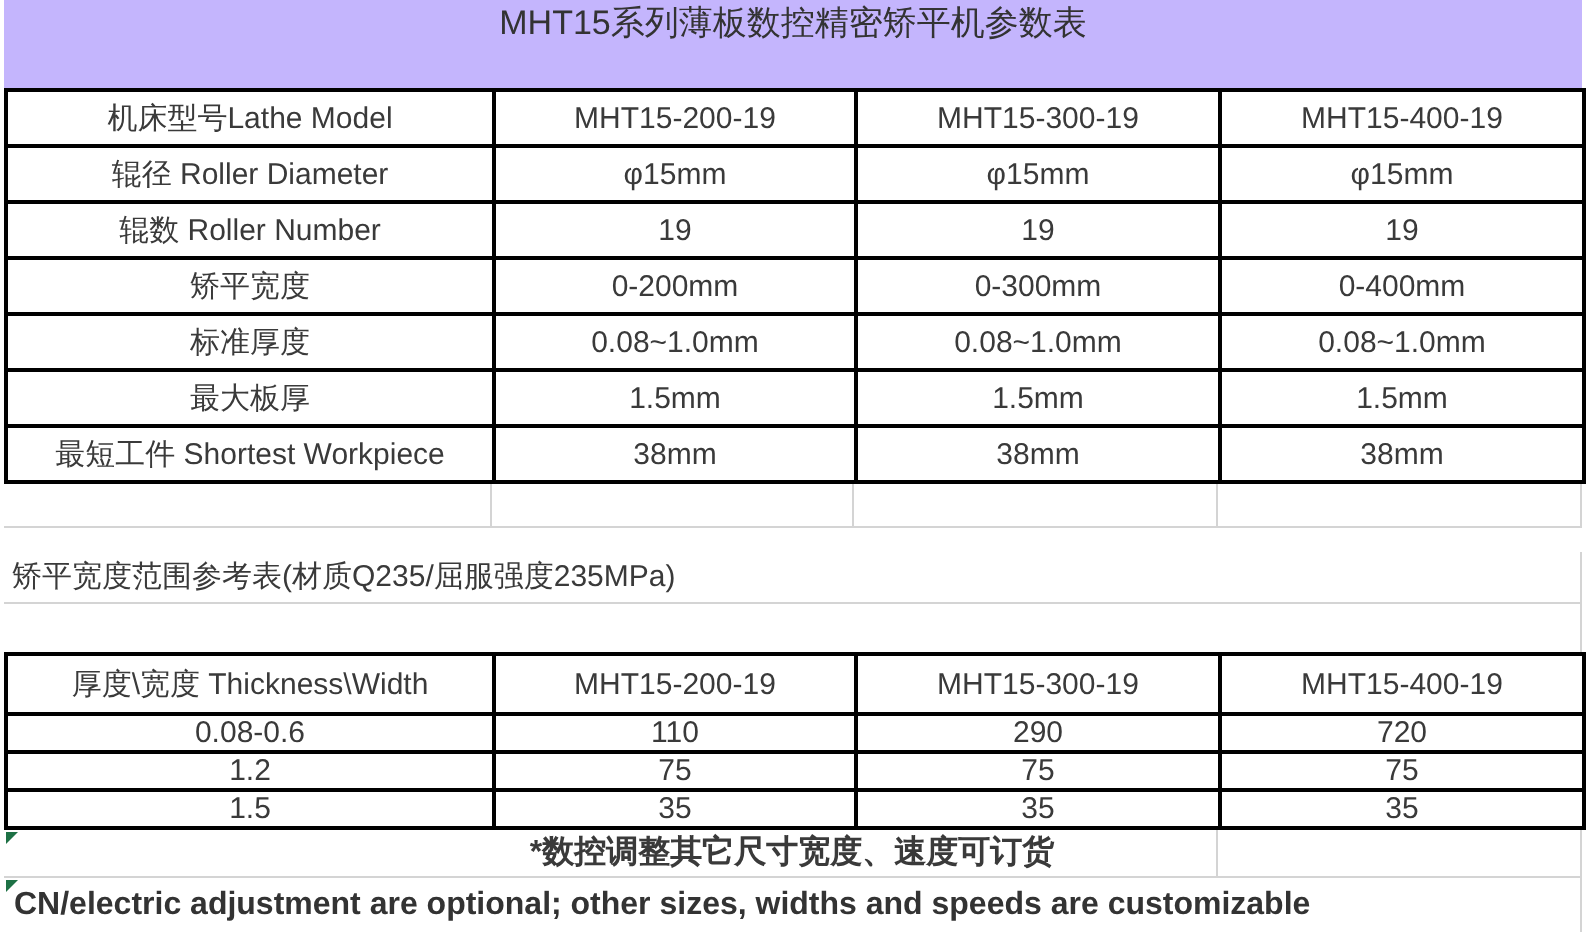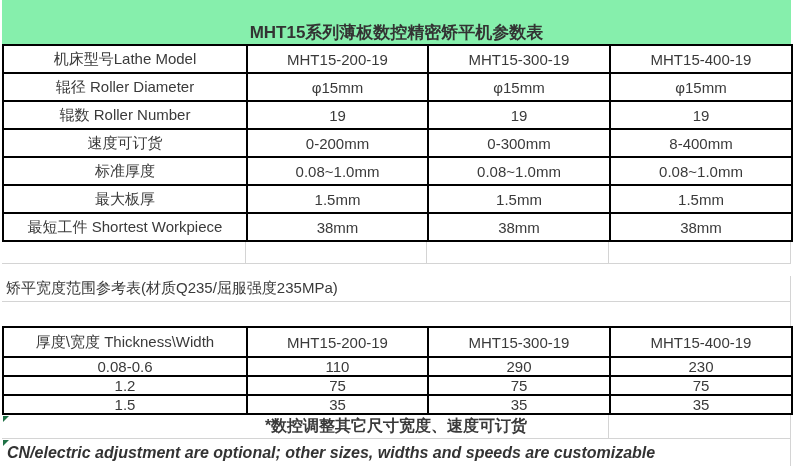--- a/index.html
+++ b/index.html
@@ -5,23 +5,23 @@
   * { box-sizing: border-box; }
   html,body { margin:0; padding:0; }
   body {
     width:795px; height:474px; background:#ffffff;
     font-family:"Liberation Sans","DejaVu Sans",sans-serif;
     color:#3a3a3a; overflow:hidden;
   }
   .sheet { position:relative; width:789px; margin-left:2px; }
 
   .titlebar {
-    height:44px; background:#86efac;
-    display:flex; align-items:flex-end; justify-content:center;
-    font-weight:bold; font-size:17px; color:#333333;
+    height:44px; background:#c4b5fd;
+    display:flex; align-items:flex-start; justify-content:center;
+    font-weight:normal; font-size:17px; color:#333333;
   }
 
   table { border-collapse:collapse; table-layout:fixed; width:789px; }
   td {
     border:2px solid #000000; text-align:center; vertical-align:middle;
     padding:0 2px; font-size:15px; white-space:nowrap; overflow:hidden;
   }
   .t1 td { height:28px; }
   .t2 td { height:17px; }
   .t2 tr.hdr td { height:30px; }
@@ -43,21 +43,21 @@
   }
   .fnote1 .vline { position:absolute; left:606px; top:0; bottom:0; width:1px; background:#d4d4d4; }
   .fnote1 .txt {
     position:absolute; left:0; top:0; right:0; bottom:0;
     display:flex; align-items:center; justify-content:center;
     font-weight:bold; font-size:16px;
   }
   .fnote2 {
     position:relative; height:27px; border-right:1px solid #d4d4d4;
     display:flex; align-items:center; padding-left:5px;
-    font-weight:bold; font-size:16px; color:#333333;font-style:italic;
+    font-weight:bold; font-size:16px; color:#333333;
   }
   .flag {
     position:absolute; left:1px; top:1px; width:0; height:0;
     border-top:6px solid #1e7145; border-right:6px solid transparent;
   }
 </style>
 </head>
 <body>
 
 <div class="sheet">
@@ -86,24 +86,24 @@
         <td>φ15mm</td>
         <td>φ15mm</td>
       </tr>
       <tr>
         <td>辊数 Roller Number</td>
         <td>19</td>
         <td>19</td>
         <td>19</td>
       </tr>
       <tr>
-        <td>速度可订货</td>
+        <td>矫平宽度</td>
         <td>0-200mm</td>
         <td>0-300mm</td>
-        <td>8-400mm</td>
+        <td>0-400mm</td>
       </tr>
       <tr>
         <td>标准厚度</td>
         <td>0.08~1.0mm</td>
         <td>0.08~1.0mm</td>
         <td>0.08~1.0mm</td>
       </tr>
       <tr>
         <td>最大板厚</td>
         <td>1.5mm</td>
@@ -143,21 +143,21 @@
       <tr class="hdr">
         <td>厚度\宽度 Thickness\Width</td>
         <td>MHT15-200-19</td>
         <td>MHT15-300-19</td>
         <td>MHT15-400-19</td>
       </tr>
       <tr>
         <td>0.08-0.6</td>
         <td>110</td>
         <td>290</td>
-        <td>230</td>
+        <td>720</td>
       </tr>
       <tr>
         <td>1.2</td>
         <td>75</td>
         <td>75</td>
         <td>75</td>
       </tr>
       <tr>
         <td>1.5</td>
         <td>35</td>

